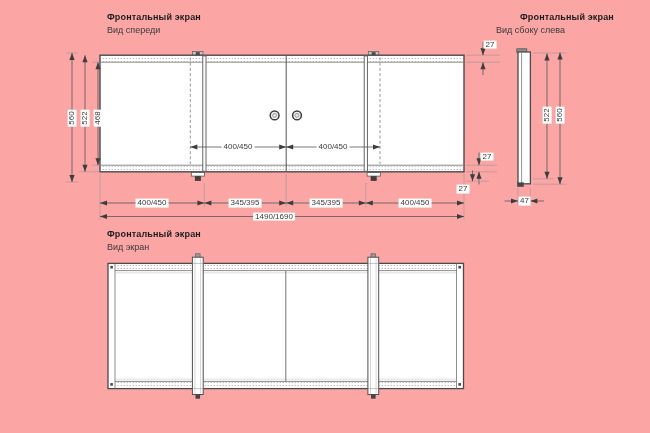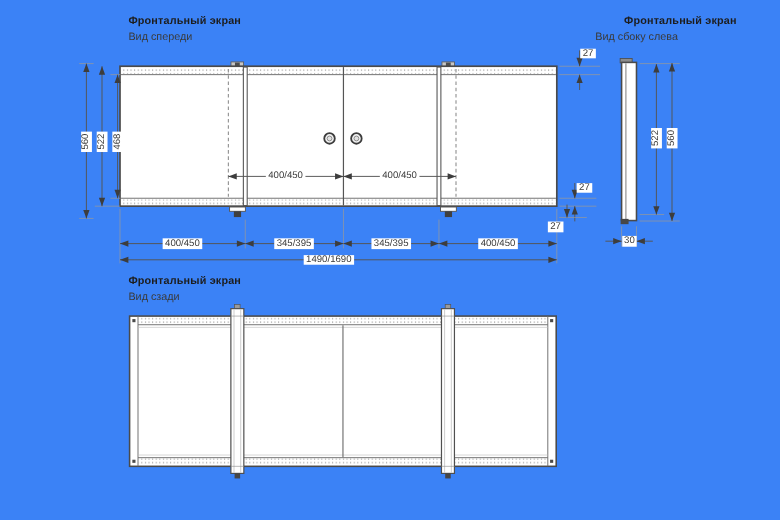--- a/index.html
+++ b/index.html
@@ -1,17 +1,17 @@
 <!DOCTYPE html>
 <html><head>
 <meta charset="utf-8">
 <style>
   html,body{margin:0;padding:0;background:#fff;}
   .stage{
-    position:relative;width:650px;height:433px;background:#3b82f6;
+    position:relative;width:650px;height:433px;background:#fca5a5;
     font-family:"Liberation Sans",sans-serif;overflow:hidden;
   }
   .stage svg{position:absolute;left:0;top:0;}
   .vtitle{position:absolute;font-size:9px;font-weight:bold;color:#1d1d1d;letter-spacing:.15px;white-space:nowrap;}
   .vsub{position:absolute;font-size:9px;color:#3a3a3a;white-space:nowrap;}
   .dim{
     position:absolute;font-size:8px;color:#3b3b3b;background:#fff;
     padding:0 2px;white-space:nowrap;line-height:1.1;
     transform:translate(-50%,-50%);
   }
@@ -161,36 +161,36 @@
       <line x1="367.9" y1="388.6" x2="378.7" y2="388.6" stroke="#8a8a8a" stroke-width="0.5"></line>
       <rect x="371" y="394.5" width="4.6" height="4.2" fill="#454545"></rect>
     </g>
   </svg>
 
   <div class="vtitle" style="left:107px;top:12px;">Фронтальный экран</div>
   <div class="vsub" style="left:107px;top:25px;">Вид спереди</div>
   <div class="vtitle" style="left:520px;top:12px;">Фронтальный экран</div>
   <div class="vsub" style="left:496px;top:25px;">Вид сбоку слева</div>
   <div class="vtitle" style="left:107px;top:229px;">Фронтальный экран</div>
-  <div class="vsub" style="left:107px;top:242px;">Вид сзади</div>
+  <div class="vsub" style="left:107px;top:242px;">Вид экран</div>
 
   <div class="dim rot" style="left:72px;top:117.5px;">560</div>
   <div class="dim rot" style="left:85px;top:117.5px;">522</div>
   <div class="dim rot" style="left:98px;top:117.5px;">468</div>
 
   <div class="dim" style="left:490px;top:44.5px;">27</div>
   <div class="dim" style="left:487px;top:156.5px;">27</div>
   <div class="dim" style="left:463px;top:189px;">27</div>
 
   <div class="dim" style="left:238px;top:147px;">400/450</div>
   <div class="dim" style="left:333px;top:147px;">400/450</div>
 
   <div class="dim" style="left:152px;top:203px;">400/450</div>
   <div class="dim" style="left:245px;top:203px;">345/395</div>
   <div class="dim" style="left:326px;top:203px;">345/395</div>
   <div class="dim" style="left:415px;top:203px;">400/450</div>
   <div class="dim" style="left:274px;top:216.5px;">1490/1690</div>
 
   <div class="dim rot" style="left:547px;top:114.5px;">522</div>
   <div class="dim rot" style="left:560px;top:114.5px;">560</div>
-  <div class="dim" style="left:524.5px;top:201px;">30</div>
+  <div class="dim" style="left:524.5px;top:201px;">47</div>
 
 </div>
 
 </body></html>

